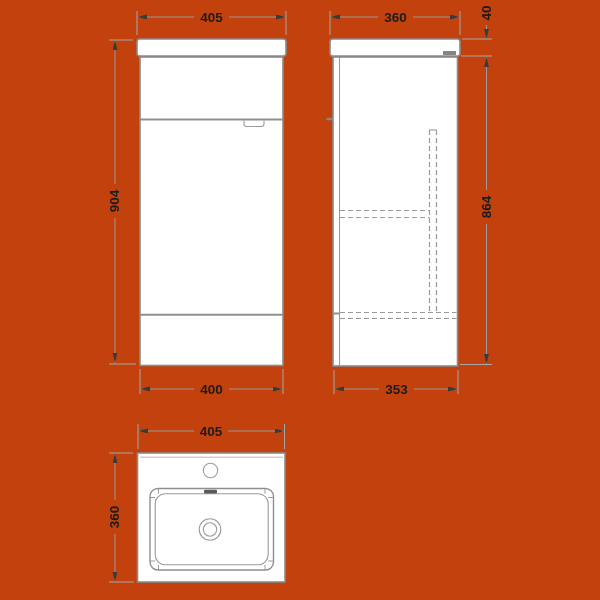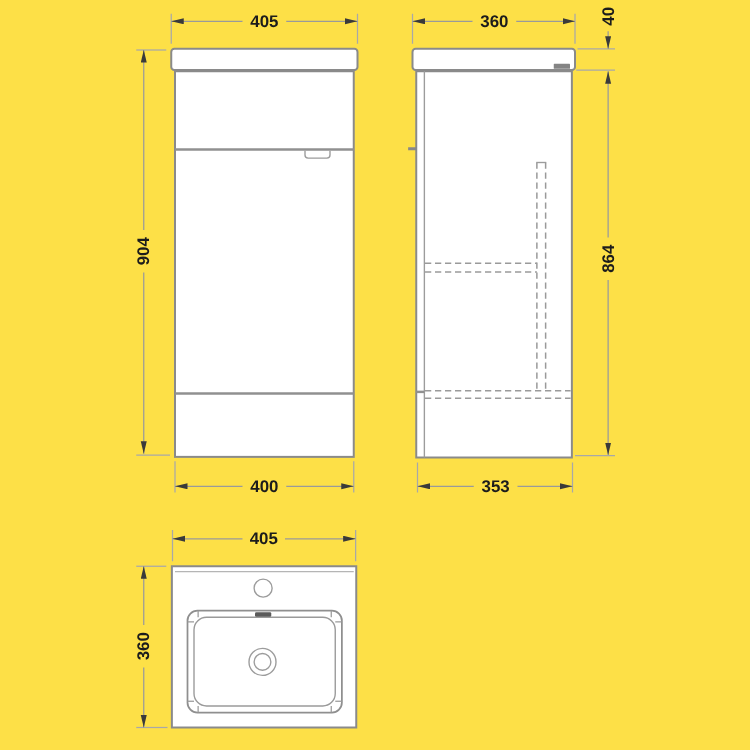--- a/index.html
+++ b/index.html
@@ -1,16 +1,16 @@
 <!DOCTYPE html>
 <html><head>
 <meta charset="utf-8">
 <style>
   html,body{margin:0;padding:0;background:#ffffff;}
-  .stage{position:relative;width:600px;height:600px;background:#fde047;overflow:hidden;}
+  .stage{position:relative;width:600px;height:600px;background:#c2410c;overflow:hidden;}
   svg{display:block;}
   .outline{stroke:#8a8a8a;stroke-width:1.6;fill:#ffffff;}
   .line2{stroke:#909090;stroke-width:2;fill:none;}
   .thin{stroke:#9c9c9c;stroke-width:1.1;fill:none;}
   .subtle{stroke:#b5b5b5;stroke-width:1;fill:none;}
   .dim{stroke:#9a9a9a;stroke-width:1;fill:none;}
   .ext{stroke:#a8a8a8;stroke-width:1;fill:none;}
   .dash{stroke:#9a9a9a;stroke-width:1.2;fill:none;stroke-dasharray:5 3;}
   .dimtext{font-family:"Liberation Sans",sans-serif;font-weight:bold;font-size:13.5px;
            fill:#1c1c1c;text-anchor:middle;dominant-baseline:central;}

